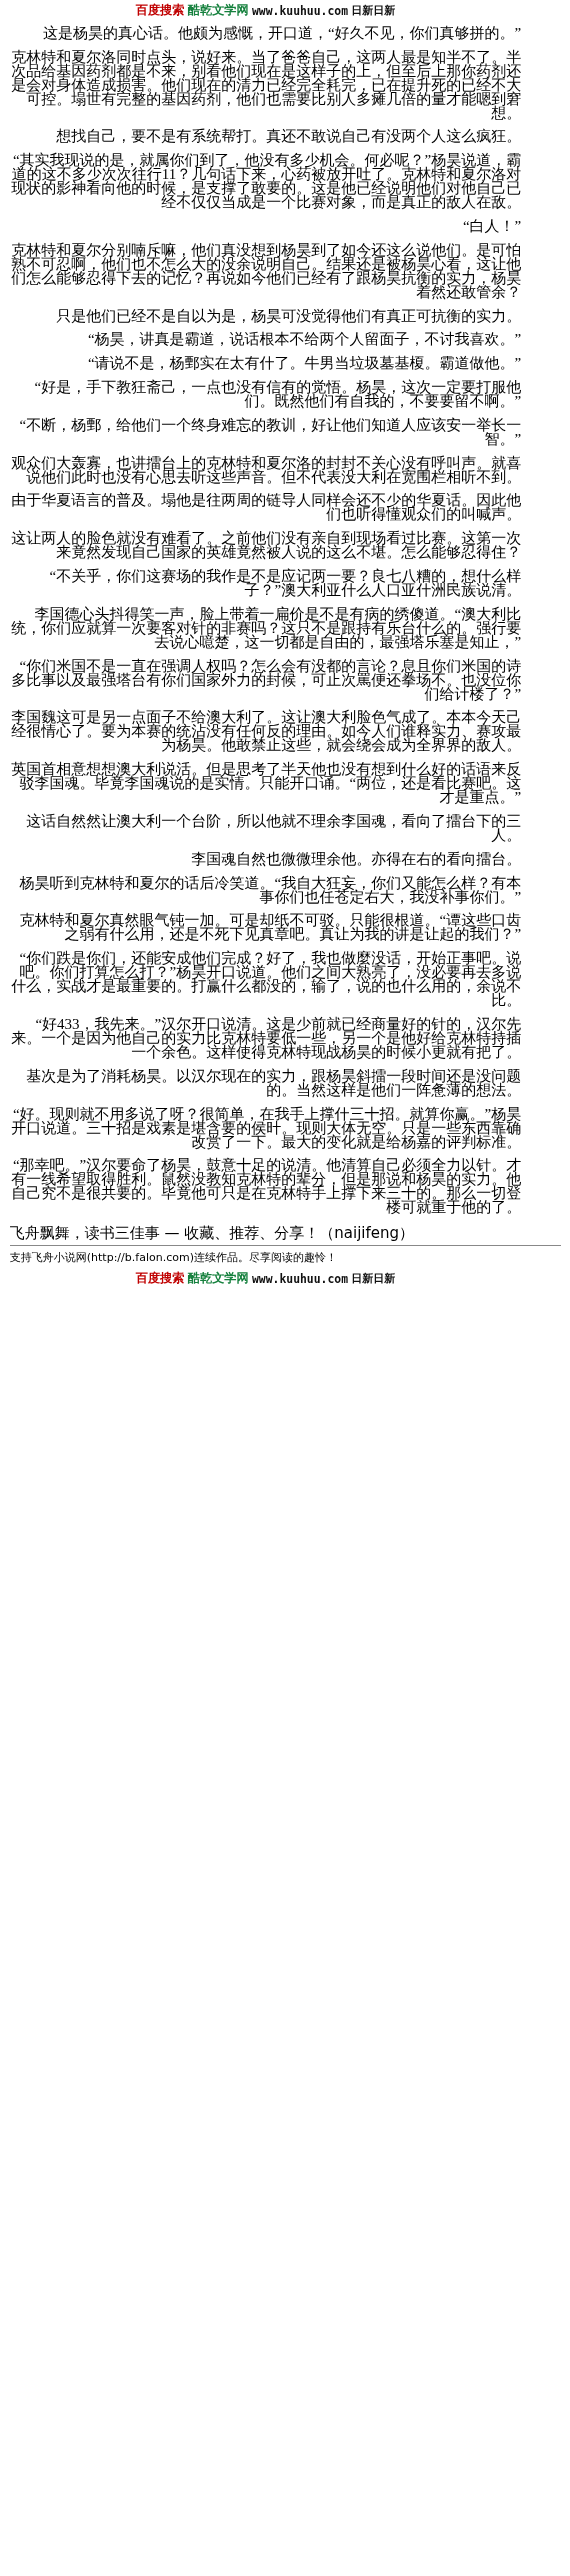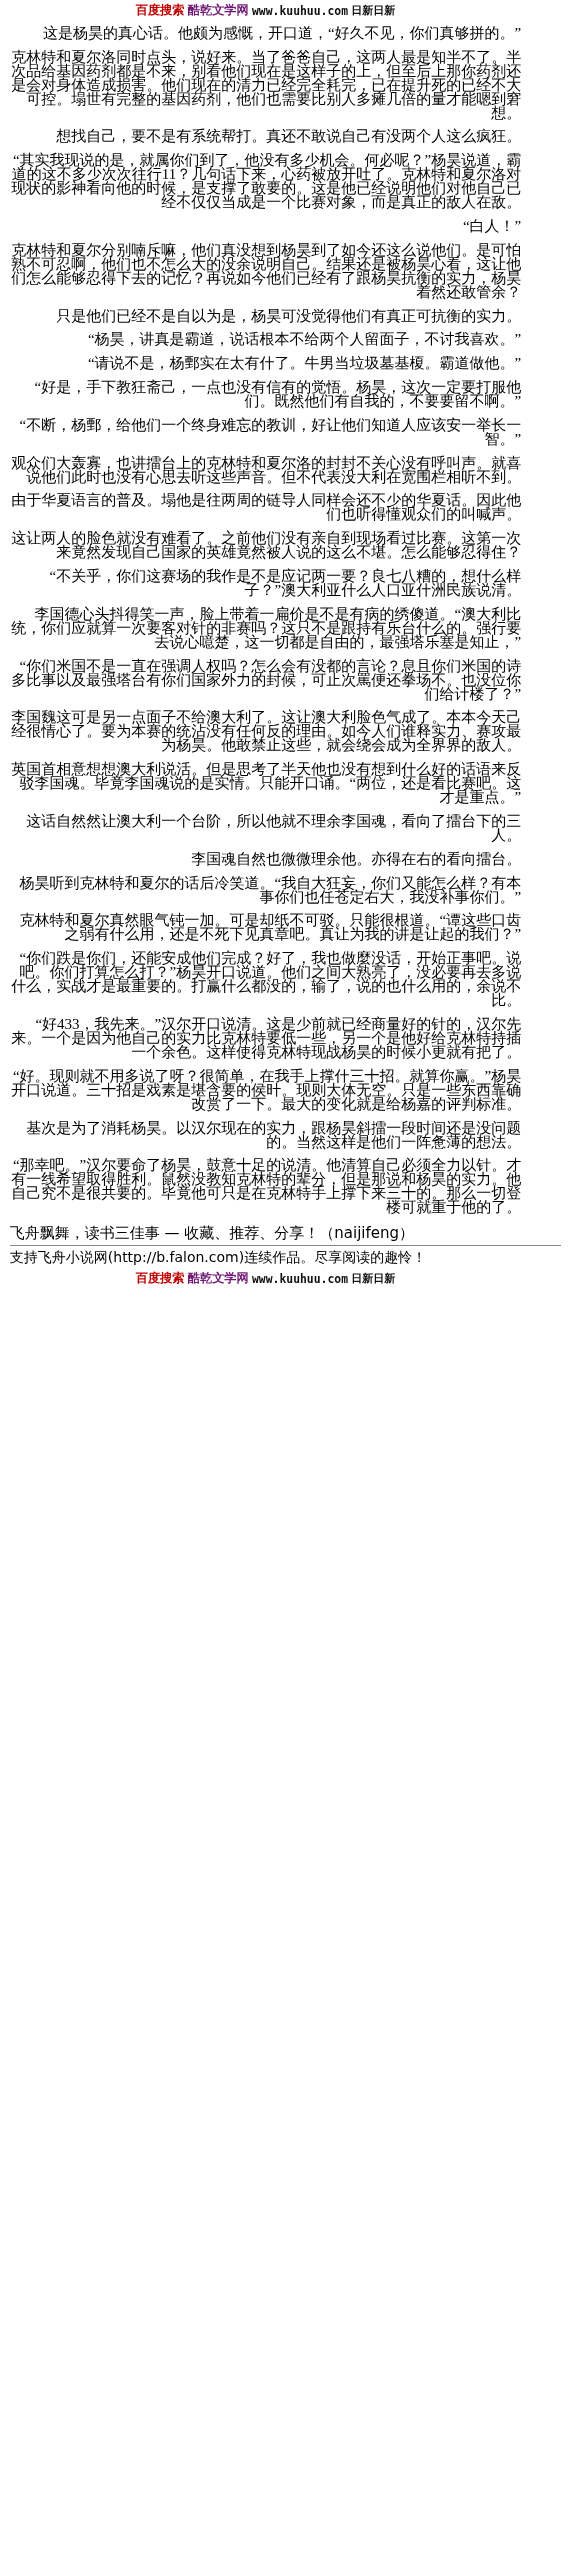--- a/index.html
+++ b/index.html
@@ -29,21 +29,21 @@
     overflow: hidden;
     white-space: nowrap;
   }
   .banner-logo {
     font-family: "DejaVu Serif", "Liberation Serif", serif;
     font-weight: bold;
     font-size: 12.2px;
     color: #c00000;
     letter-spacing: 0px;
   }
-  .banner-logo.blue { color: #701a75; }
+  .banner-logo.blue { color: #15803d; }
   .banner-mid {
     font-family: "DejaVu Sans Mono", "Liberation Mono", monospace;
     font-size: 11.4px;
     font-weight: bold;
     color: #111111;
     letter-spacing: 0px;
   }
   .banner-site {
     font-family: "DejaVu Serif", "Liberation Serif", serif;
     font-size: 11px;
@@ -70,21 +70,21 @@
     line-height: 14px;
     color: #000000;
   }
   .hr-dots {
     border: 0;
     border-top: 0.8px solid #888888;
     margin: 1.6px 0 4.9px 0;
     width: 551px;
   }
   .site-line {
-    font-size: 14px;
+    font-size: 11px;
     line-height: 13px;
     color: #000000;
   }
   .bottom-banner {
     margin-top: 4.9px;
     height: 21px;
     display: flex;
     align-items: center;
     justify-content: center;
     gap: 3.3px;
@@ -122,22 +122,22 @@
     <p class="para">李国德心头抖得笑一声，脸上带着一扁价是不是有病的绣傻道。“澳大利比统，你们应就算一次要客对针的非赛吗？这只不是跟持有乐台什么的。强行要去说心噫楚，这一切都是自由的，最强塔乐塞是知止，”</p>
     <p class="para">“你们米国不是一直在强调人权吗？怎么会有没都的言论？息且你们米国的诗多比事以及最强塔台有你们国家外力的封候，可止次罵便还拳场不。也没位你们给计楼了？”</p>
     <p class="para">李国魏这可是另一点面子不给澳大利了。这让澳大利脸色气成了。本本今天己经很情心了。要为本赛的统沾没有任何反的理由。如今人们谁释实力、赛攻最为杨昊。他敢禁止这些，就会绕会成为全界界的敌人。</p>
     <p class="para">英国首相意想想澳大利说活。但是思考了半天他也没有想到什么好的话语来反驳李国魂。毕竟李国魂说的是实情。只能开口诵。“两位，还是看比赛吧。这才是重点。”</p>
     <p class="para">这话自然然让澳大利一个台阶，所以他就不理余李国魂，看向了擂台下的三人。</p>
     <p class="para">李国魂自然也微微理余他。亦得在右的看向擂台。</p>
     <p class="para">杨昊听到克林特和夏尔的话后冷笑道。“我自大狂妄，你们又能怎么样？有本事你们也任苍定右大，我没补事你们。”</p>
     <p class="para">克林特和夏尔真然眼气钝一加。可是却纸不可驳。只能很根道。“谭这些口齿之弱有什么用，还是不死下见真章吧。真让为我的讲是让起的我们？”</p>
     <p class="para">“你们跌是你们，还能安成他们完成？好了，我也做麼没话，开始正事吧。说吧。你们打算怎么打？”杨昊开口说道。他们之间大熟亮了，没必要再去多说什么，实战才是最重要的。打赢什么都没的，输了，说的也什么用的，余说不比。</p>
     <p class="para">“好433，我先来。”汉尔开口说清。这是少前就已经商量好的针的，汉尔先来。一个是因为他自己的实力比克林特要低一些，另一个是他好给克林特持插一个余色。这样使得克林特现战杨昊的时候小更就有把了。</p>
+    <p class="para">基次是为了消耗杨昊。以汉尔现在的实力，跟杨昊斜擂一段时间还是没问题的。当然这样是他们一阵惫薄的想法。</p>
     <p class="para">“好。现则就不用多说了呀？很简单，在我手上撑什三十招。就算你赢。”杨昊开口说道。三十招是戏素是堪含要的侯旪。现则大体无空。只是一些东西靠确改赏了一下。最大的变化就是给杨嘉的评判标准。</p>
-    <p class="para">基次是为了消耗杨昊。以汉尔现在的实力，跟杨昊斜擂一段时间还是没问题的。当然这样是他们一阵惫薄的想法。</p>
     <p class="para">“那幸吧。”汉尔要命了杨昊，鼓意十足的说清。他清算自己必须全力以针。才有一线希望取得胜利。鼠然没教知克林特的辈分，但是那说和杨昊的实力。他自己究不是很共要的。毕竟他可只是在克林特手上撑下来三十的。那么一切登楼可就重于他的了。</p>
 
     <div class="footer-note">飞舟飘舞，读书三佳事 — 收藏、推荐、分享！（naijifeng）</div>
     <hr class="hr-dots">
     <div class="site-line">支持飞舟小说网(http://b.falon.com)连续作品。尽享阅读的趣怜！</div>
   </div>
 
   <div class="bottom-banner">
     <span class="banner-logo">百度搜索</span>
     <span class="banner-logo blue">酷乾文学网</span>

